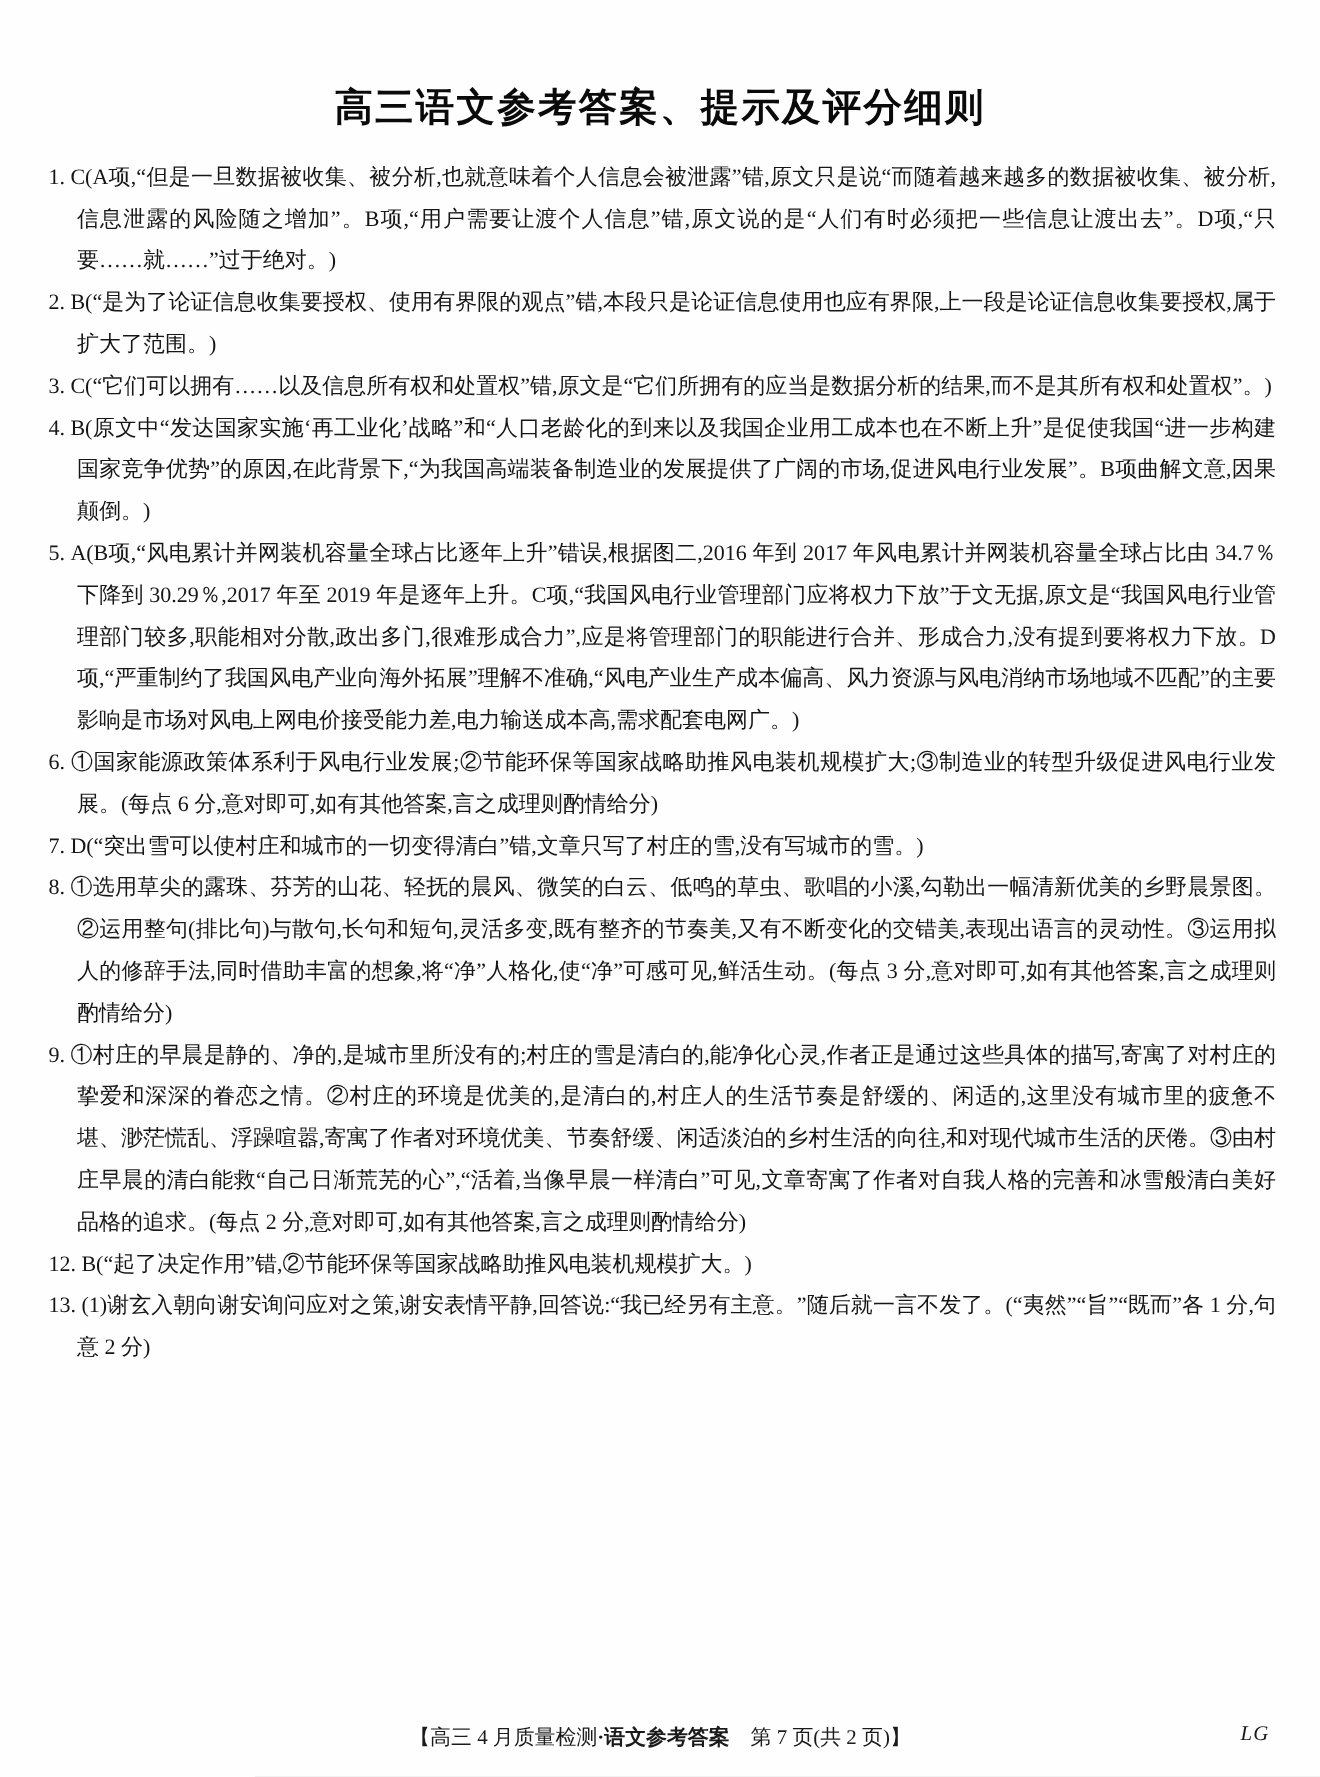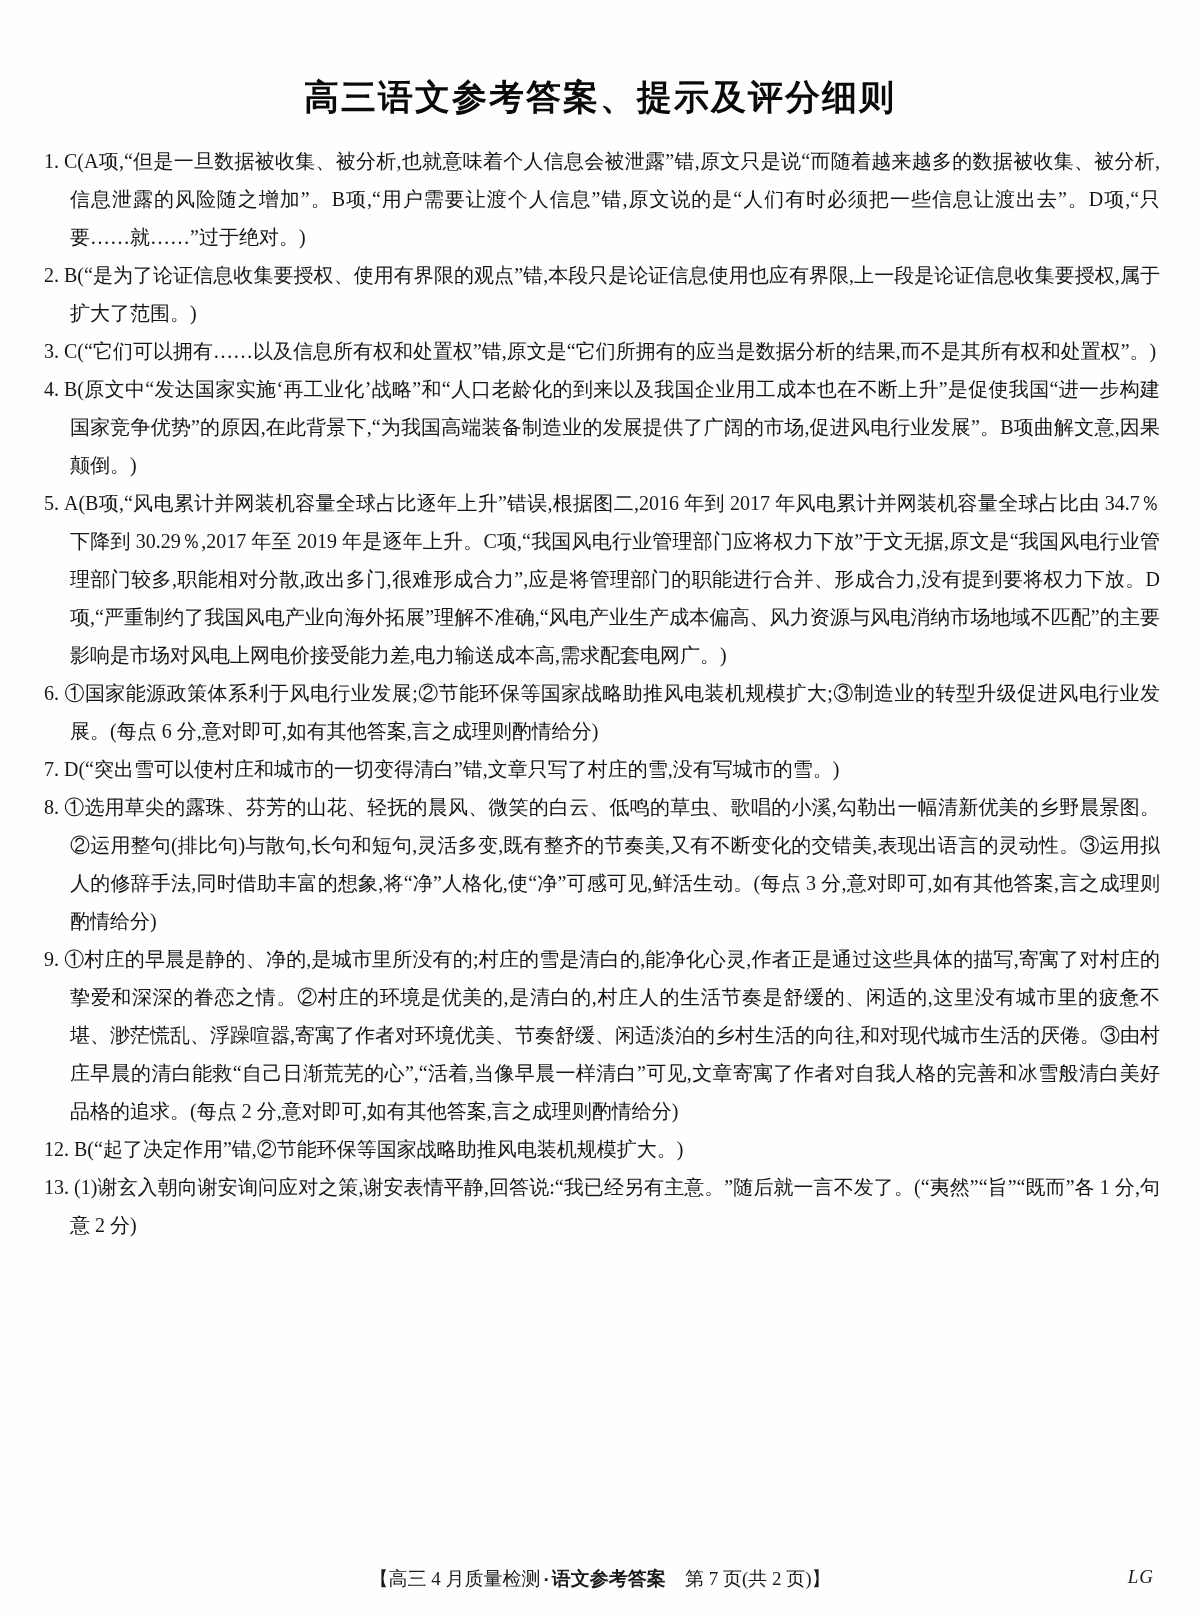--- a/index.html
+++ b/index.html
@@ -51,21 +51,21 @@
   .footer {
     position: absolute;
     left: 0;
     top: 1566px;
     width: 100%;
     text-align: center;
     font-size: 19px;
     color: #1a1a1a;
   }
   .footer .bold-seg {
-    font-family: Liberation Mono, monospace;
+    font-family: Liberation Serif, serif;
     font-weight: bold;
   }
   .footer-code {
     position: absolute;
     right: 46px;
     top: 0;
     font-size: 19px;
     letter-spacing: 1px;
     font-style: italic;
   }

